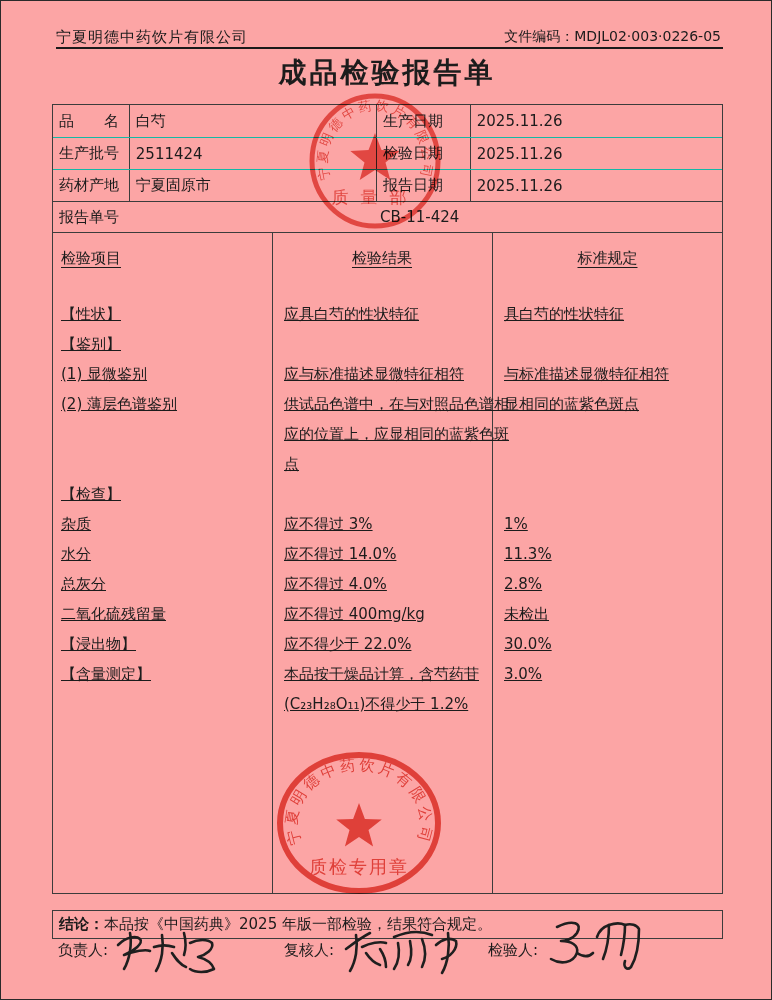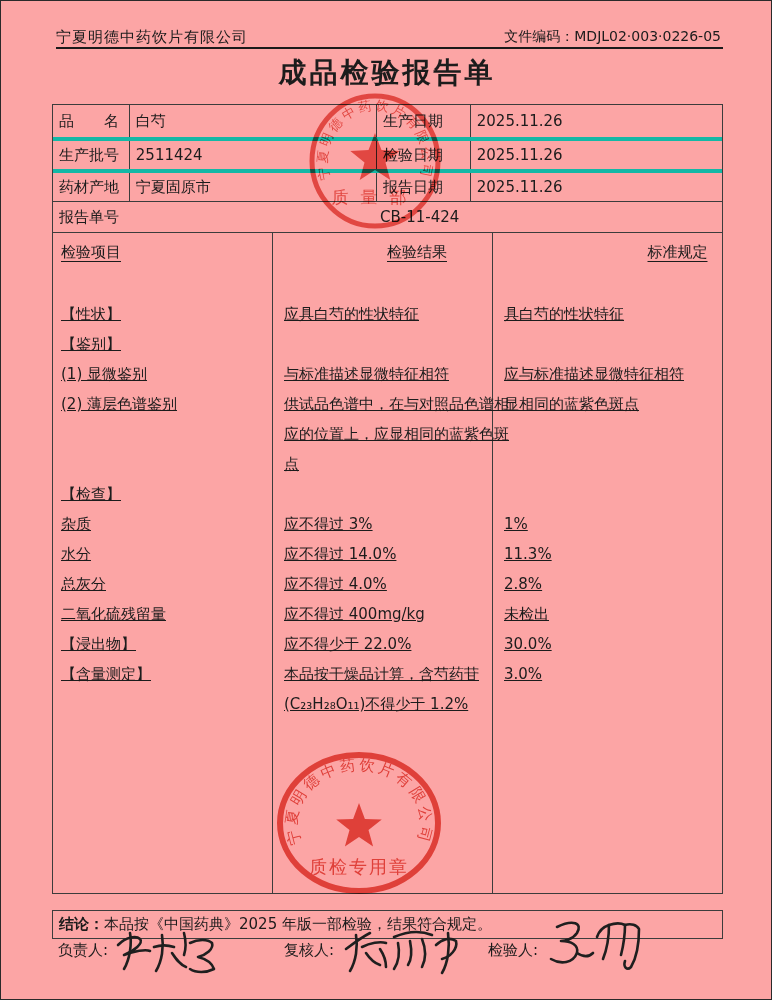--- a/index.html
+++ b/index.html
@@ -13,36 +13,36 @@
   
   .company{position:absolute;left:55px;top:27px;font-size:15px;letter-spacing:1px;}
   .doccode{position:absolute;right:50px;top:27px;font-size:14px;}
   .head-rule{position:absolute;left:55px;top:46px;width:667px;border-top:2px solid #1a1a1a;}
   .title{position:absolute;left:0;top:53px;width:772px;text-align:center;
          font-size:28px;font-weight:bold;letter-spacing:3px;
          font-family:"DejaVu Serif","Liberation Serif",serif;}
 
   
   .info-table{position:absolute;left:51px;top:103px;width:671px;border:1px solid #3c3c3c;box-sizing:border-box;}
-  .info-row{display:flex;height:32px;border-top:4px solid #14b8a6;box-sizing:border-box;}
+  .info-row{display:flex;height:32px;border-top:1px solid #14b8a6;box-sizing:border-box;}
   .info-row:first-child{border-top:none;}
   .info-cell{display:flex;align-items:center;font-size:15px;box-sizing:border-box;padding:0 6px;white-space:nowrap;overflow:hidden;}
   .c-l1{width:76px;}
   .c-v1{width:248px;border-left:1px solid #3c3c3c;}
   .c-l2{width:94px;border-left:1px solid #3c3c3c;}
   .c-v2{width:253px;border-left:1px solid #3c3c3c;}
   .info-row-span{position:relative;display:flex;align-items:center;height:31px;border-top:1px solid #3c3c3c;font-size:15px;box-sizing:border-box;}
   .report-no-label{padding-left:6px;}
   .report-no-value{position:absolute;left:327px;}
 
   
   .main-table{position:absolute;left:51px;top:231px;width:671px;height:662px;border:1px solid #3c3c3c;box-sizing:border-box;}
   .vdiv{position:absolute;top:0;bottom:0;width:1px;background:#3c3c3c;}
   .vdiv-1{left:219px;} .vdiv-2{left:439px;}
-  .mt-headers{position:absolute;left:0;top:10px;width:100%;display:grid;grid-template-columns:219px 220px 231px;font-size:15px;gap:35px;}
+  .mt-headers{position:absolute;left:0;top:16px;width:100%;display:grid;grid-template-columns:219px 220px 231px;font-size:15px;}
   .mt-h{text-align:center;}
   .mt-h:first-child{text-align:left;padding-left:8px;}
   .mt-h span{text-decoration:underline;text-underline-offset:4px;}
   .mt-lines{position:absolute;left:0;top:66px;width:100%;text-decoration:underline;}
   .mt-line{display:grid;grid-template-columns:219px 220px 231px;height:30px;font-size:15px;}
   .mt-cell{display:flex;align-items:center;white-space:nowrap;overflow:visible;box-sizing:border-box;}
   .mt-item{padding-left:8px;}
   .mt-standard{padding-left:12px;}
   .mt-result{padding-left:12px;}
 
@@ -113,22 +113,22 @@
     </div>
 
     <div class="mt-line">
       <div class="mt-cell mt-item">【鉴别】</div>
       <div class="mt-cell mt-standard"></div>
       <div class="mt-cell mt-result"></div>
     </div>
 
     <div class="mt-line">
       <div class="mt-cell mt-item">(1) 显微鉴别</div>
+      <div class="mt-cell mt-standard">应与标准描述显微特征相符</div>
       <div class="mt-cell mt-result">与标准描述显微特征相符</div>
-      <div class="mt-cell mt-standard">应与标准描述显微特征相符</div>
     </div>
 
     <div class="mt-line">
       <div class="mt-cell mt-item">(2) 薄层色谱鉴别</div>
       <div class="mt-cell mt-standard">供试品色谱中，在与对照品色谱相</div>
       <div class="mt-cell mt-result">显相同的蓝紫色斑点</div>
     </div>
 
     <div class="mt-line">
       <div class="mt-cell mt-item"></div>

